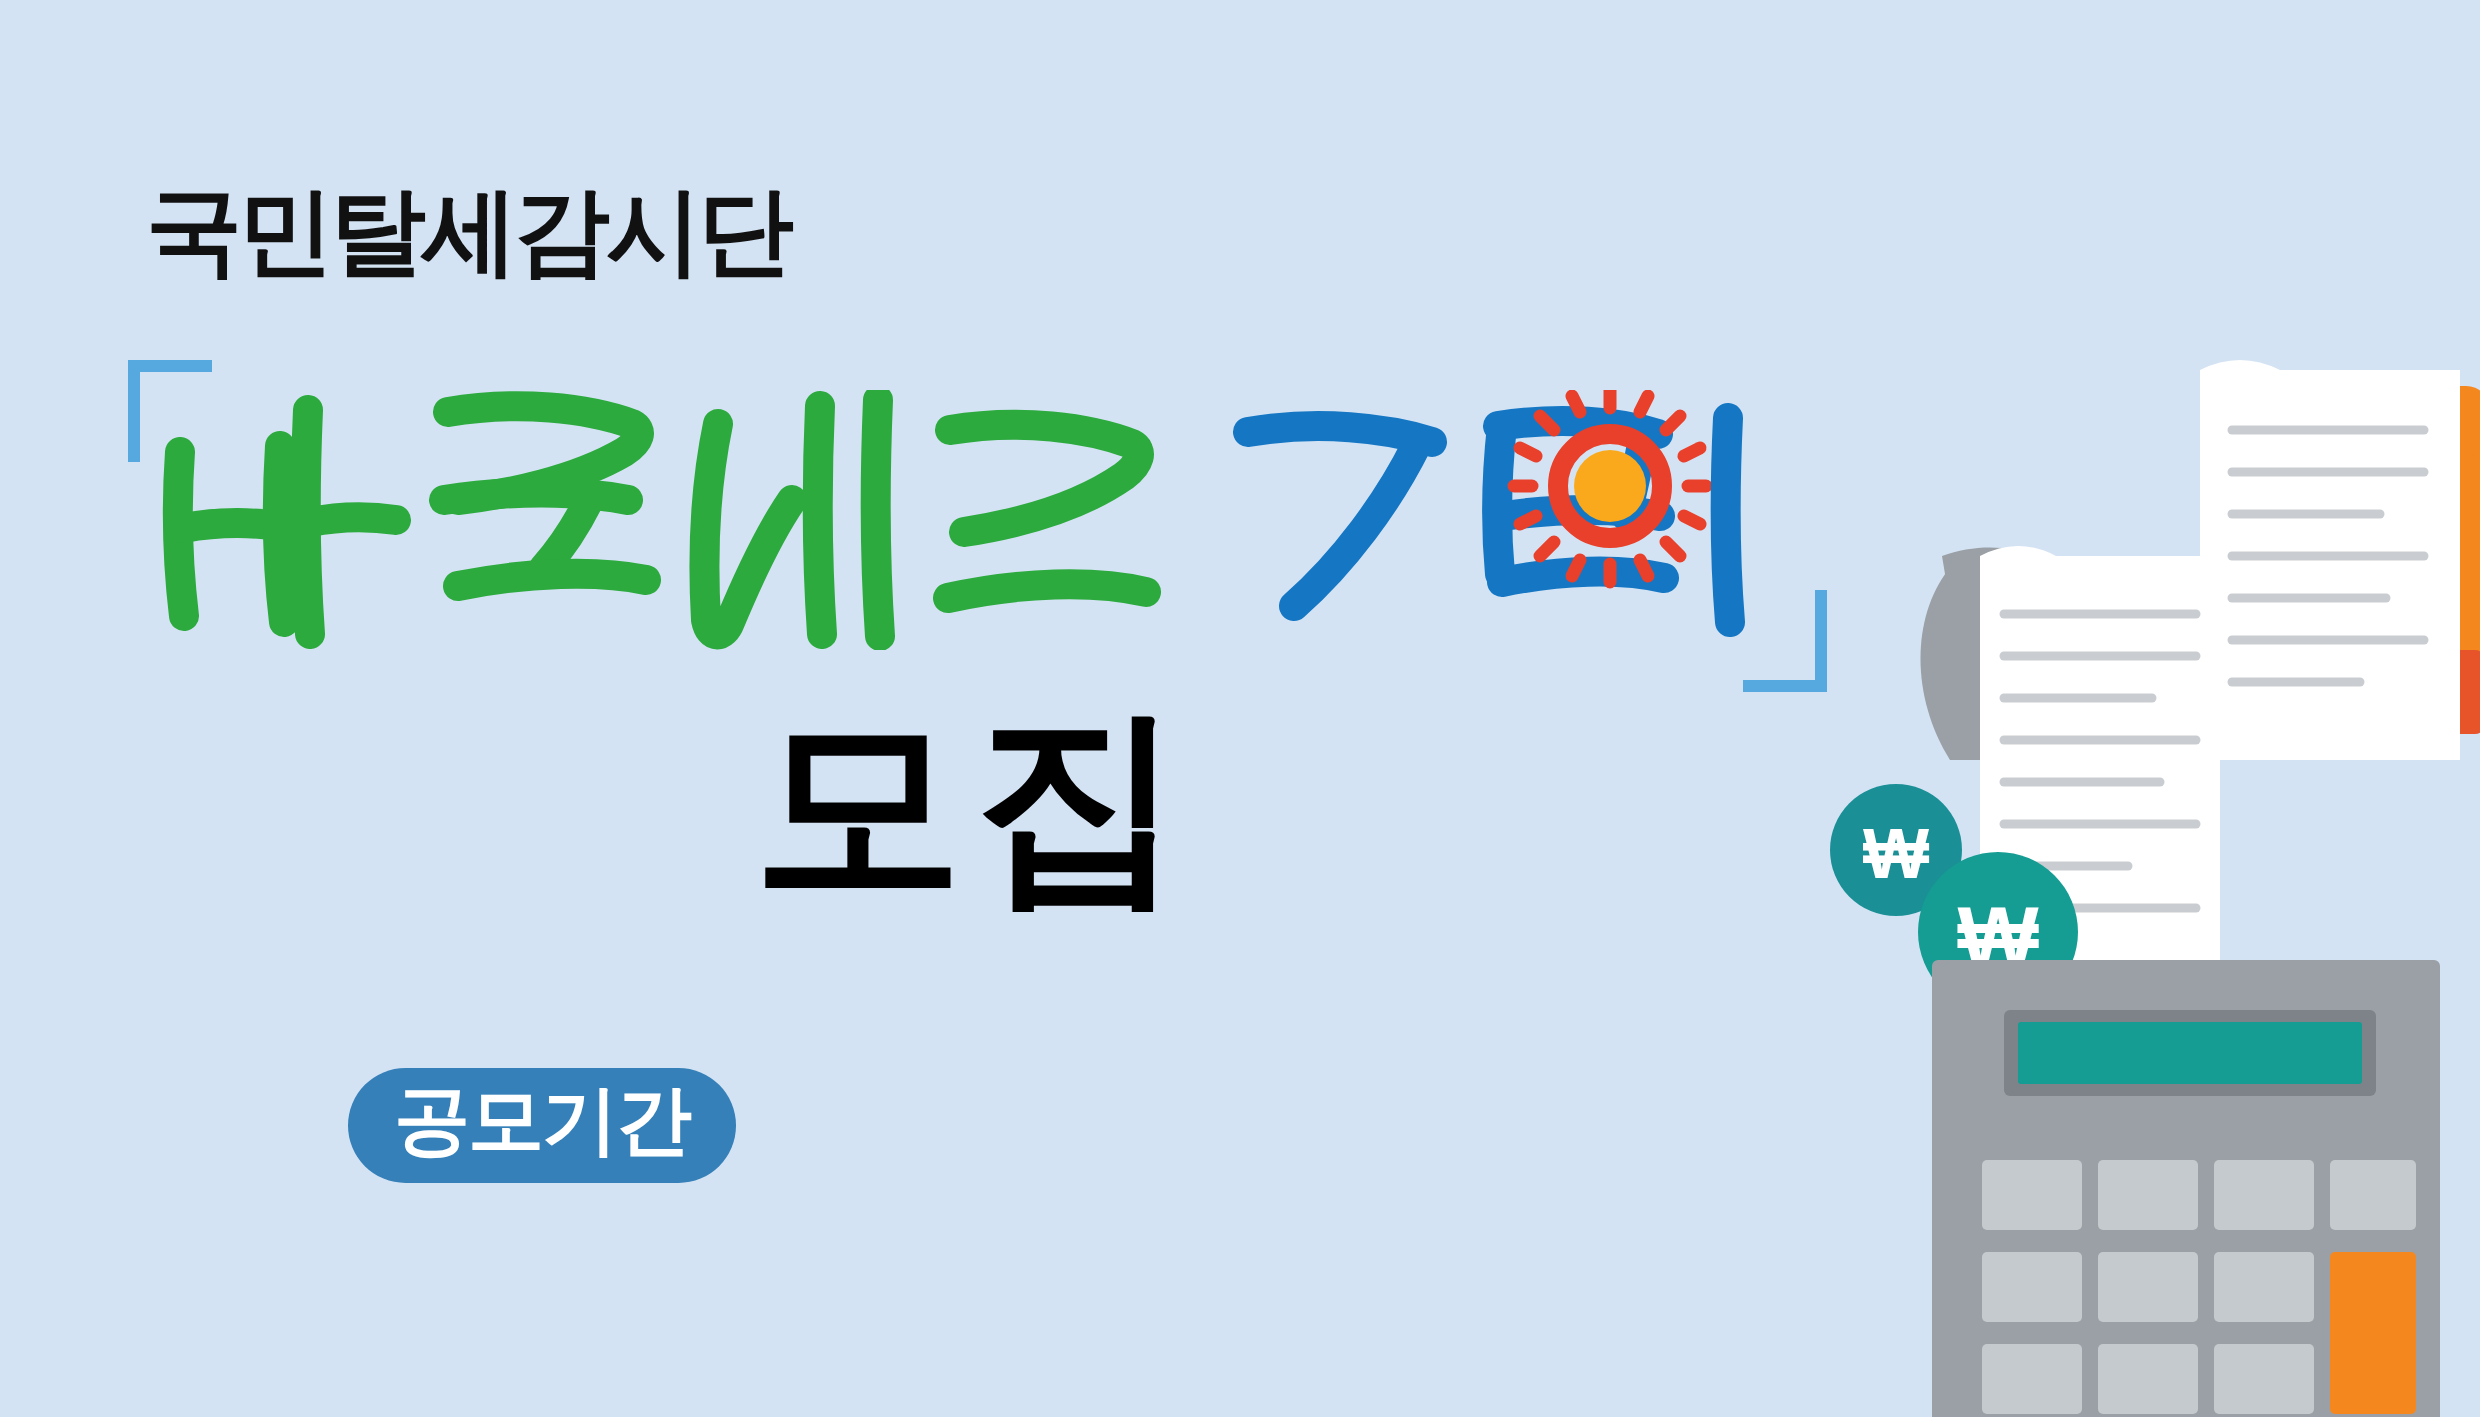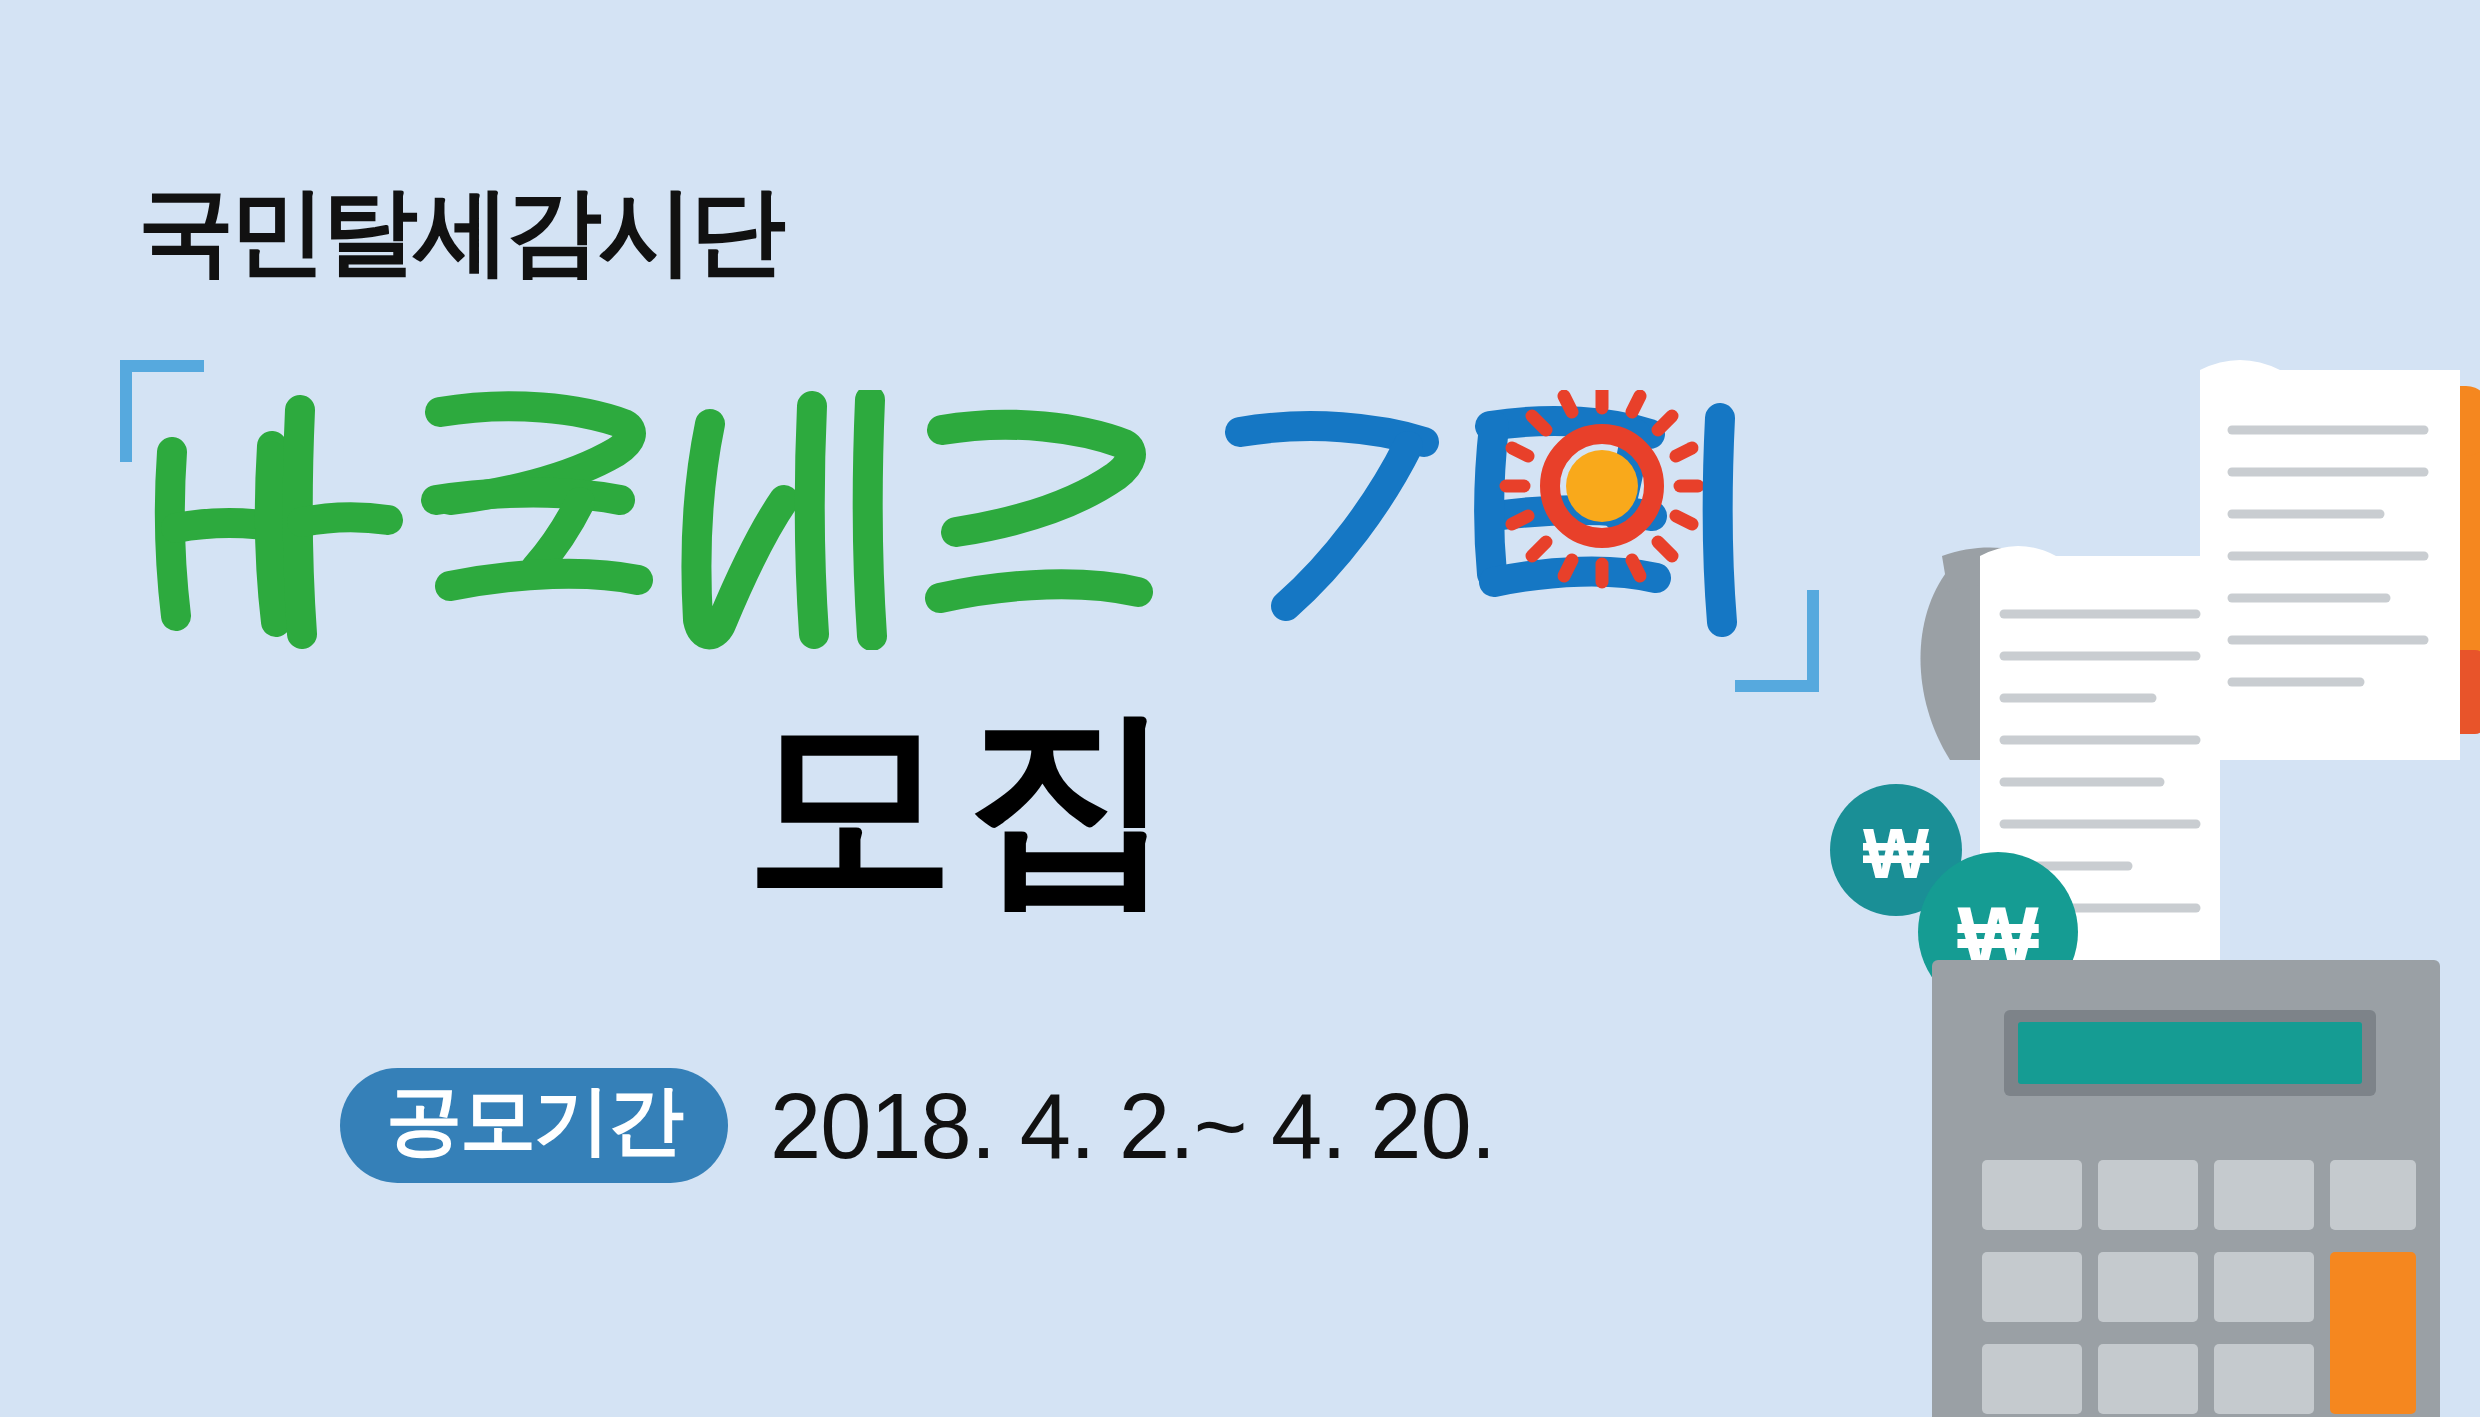--- a/index.html
+++ b/index.html
@@ -13,21 +13,21 @@
   }
   .banner{
     position:absolute;inset:0;
     background:#d4e3f4;
     overflow:hidden;
   }
 
   
   .text-block{
     position:absolute;
-    left:0;top:0;
+    left:8px;top:0;
     width:1850px;height:1417px;
   }
 
   .eyebrow{
     position:absolute;
     left:138px;top:168px;
     font-size:96px;
     font-weight:bold;
     letter-spacing:-4px;
     color:#111111;
@@ -177,21 +177,20 @@
         <g fill="none" stroke="#1577c4" stroke-width="30" stroke-linecap="round">
           <path d="M1570 28 C1566 110 1568 184 1572 232"></path>
         </g>
       </svg>
     </div>
 
     <div class="recruit">모집</div>
 
     <div class="date-row">
       <span class="period-badge">공모기간</span>
-      <span class="date-text">2018. 4. 2.~ 4. 20.</span>
     </div>
   </div>
 
   <div class="illustration">
     <svg width="900" height="1417" viewBox="0 0 900 1417" aria-hidden="true">
 
       <g>
         <rect x="675" y="430" width="230" height="300" rx="14" fill="#f5871f"></rect>
         <rect x="675" y="650" width="230" height="84" rx="10" fill="#e8542a"></rect>
         <rect x="700" y="386" width="210" height="70" rx="24" fill="#f5871f"></rect>

